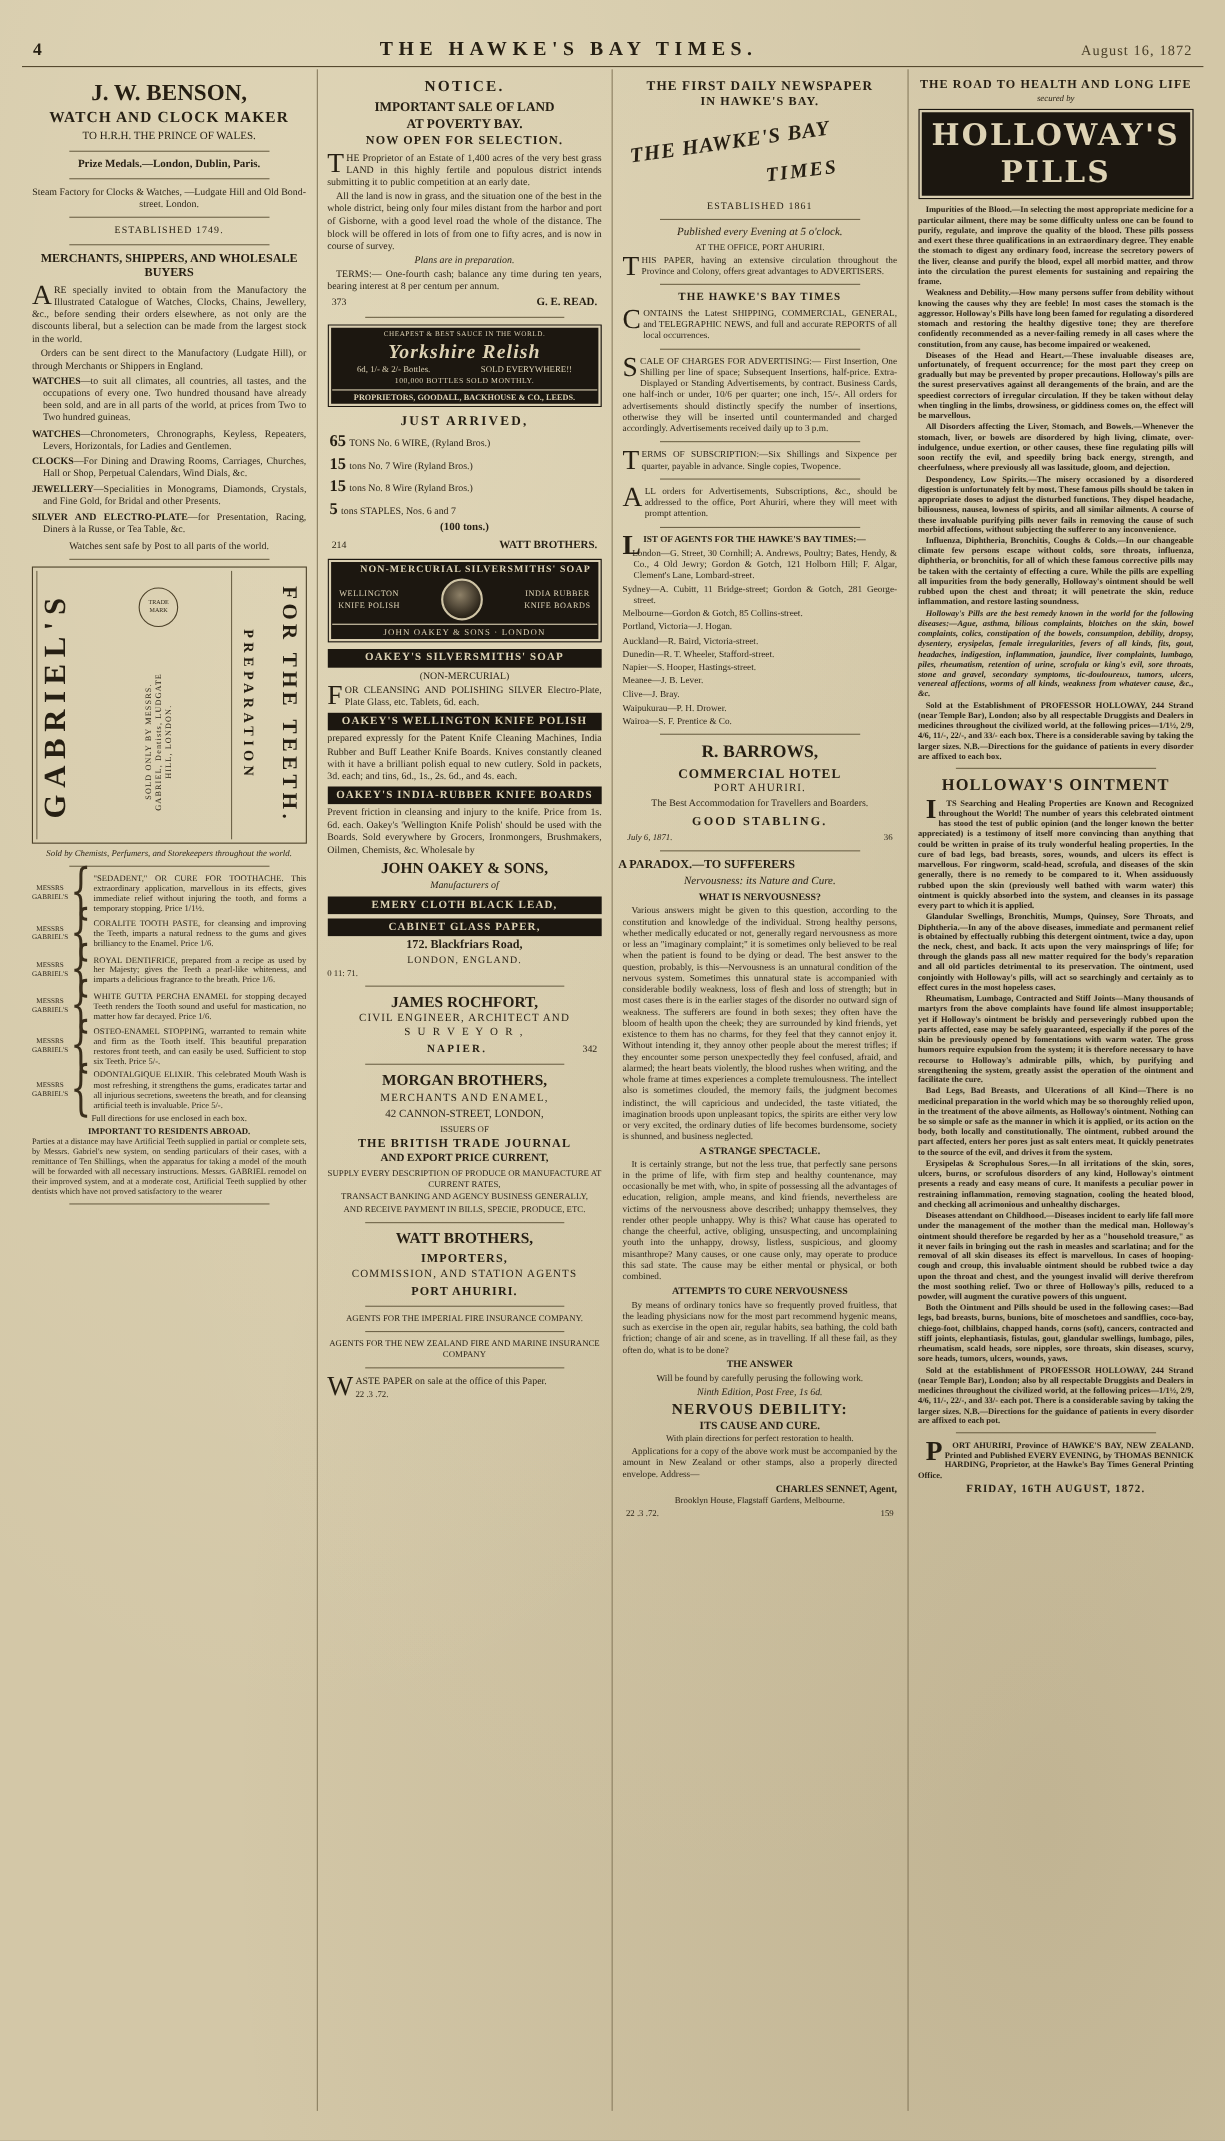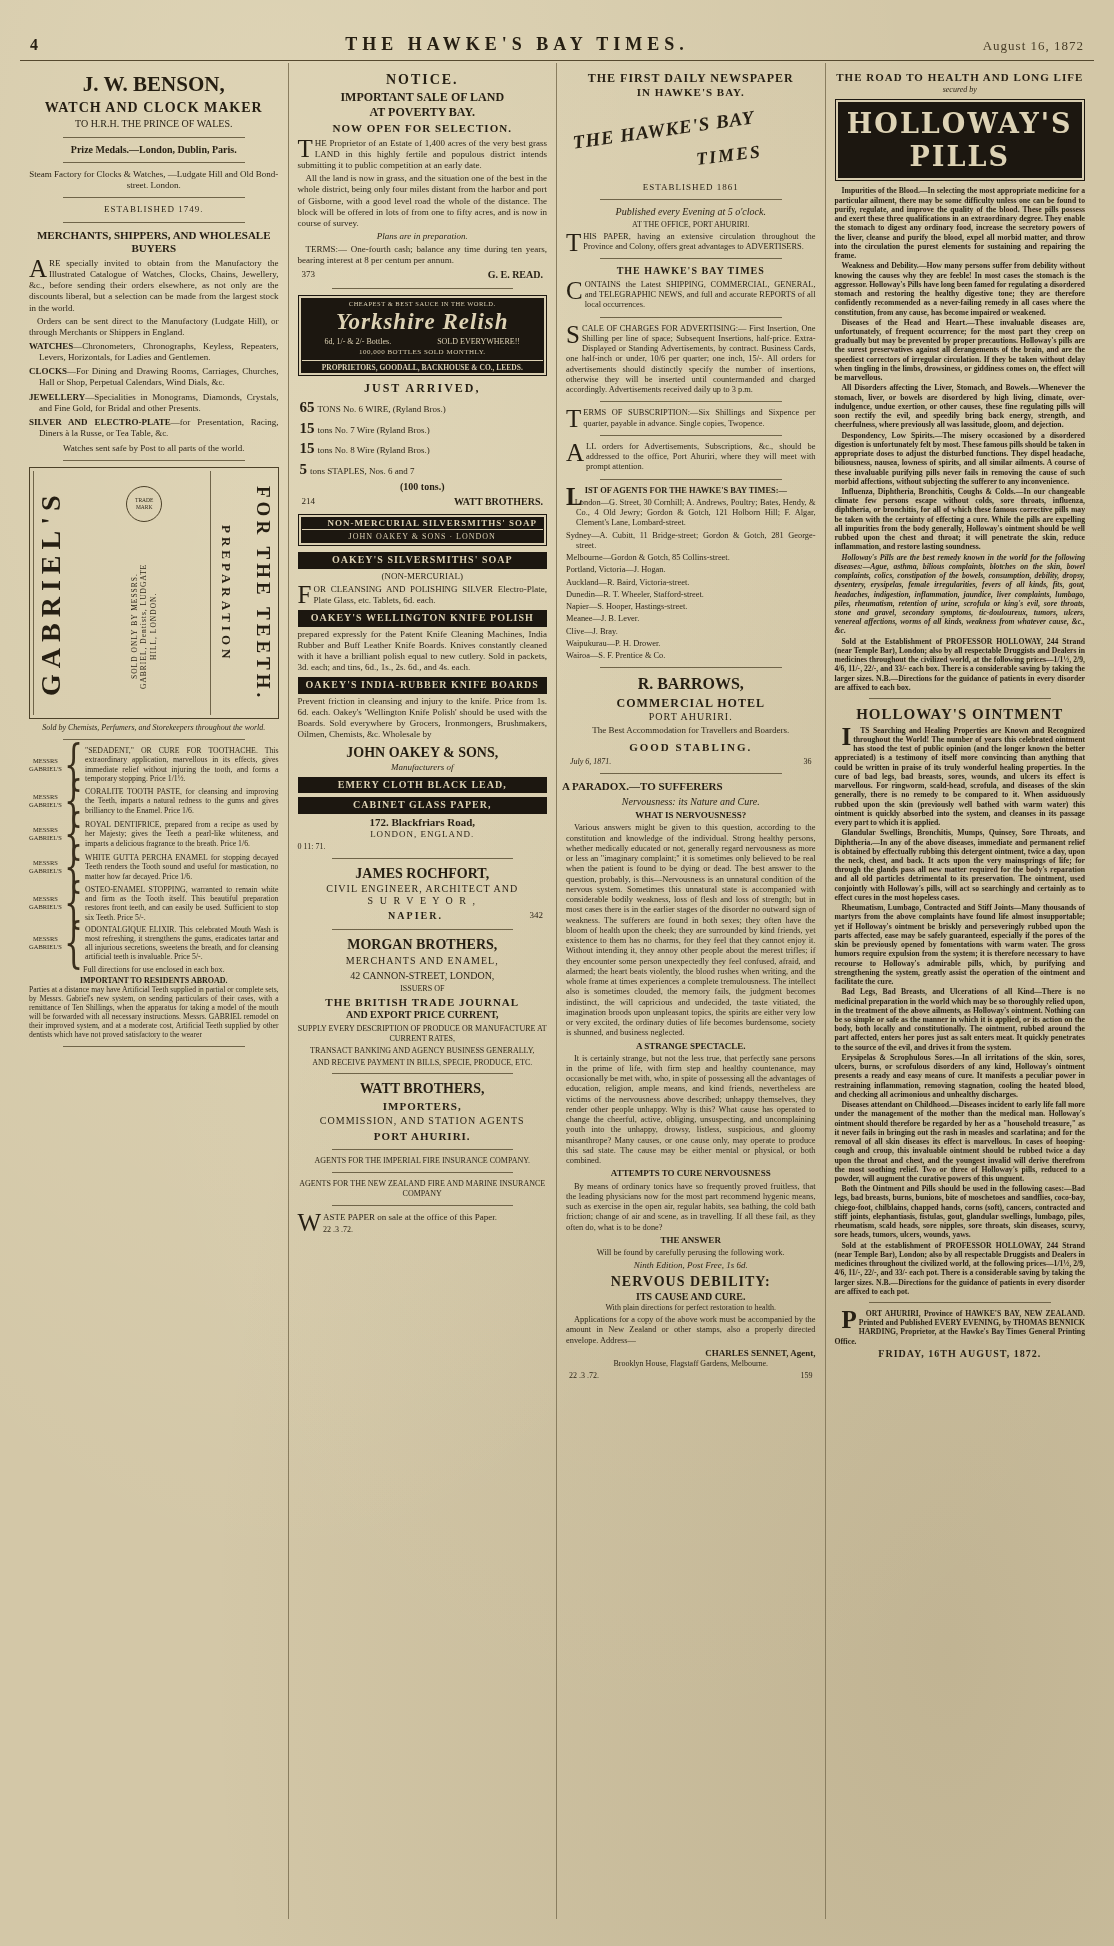--- a/index.html
+++ b/index.html
@@ -36,21 +36,21 @@
   .dc::first-letter { float:left; font-size:25px; line-height:20px; padding:1px 2px 0 0; }
   .hang { text-indent:-10px; padding-left:10px; margin:3px 0; }
   .ind { text-indent:8px; }
 
   .invert { background:#1c1710; color:#ddd2b4; text-align:center; }
   .frame { box-shadow:inset 0 0 0 1px #1c1710, inset 0 0 0 3px #d9ceb0; }
 
   
   .yorks { padding:5px 4px 4px 4px; margin:5px 0; }
   .yr-tag { font-size:6.5px; letter-spacing:0.5px; }
-  .yr-name { font-size:23px; font-style:italic; font-weight:bold; letter-spacing:1px; }
+  .yr-name { font-size:18px; font-style:italic; font-weight:bold; letter-spacing:1px; }
   .yr-row { font-size:8px; display:flex; justify-content:space-around; margin-top:1px; }
   .yr-small { font-size:7px; margin-top:1px; letter-spacing:0.5px; }
   .yr-prop { font-size:7.5px; font-weight:bold; border-top:1px solid #ddd2b4; margin-top:3px; padding-top:2px; }
 
   
   .oakban { padding:4px; margin:6px 0; }
   .ob-top { font-size:9px; font-weight:bold; letter-spacing:1px;margin-left:20px; }
   .ob-mid { display:flex; align-items:center; justify-content:space-between; padding:3px 6px; }
   .ob-side { display:flex; flex-direction:column; font-size:7.5px; gap:2px; letter-spacing:0.5px; }
   .ob-circle { width:38px; height:38px; border-radius:50%; border:2px solid #cfc4a5;
@@ -115,20 +115,21 @@
       <div class="rule"></div>
       <div class="c t10 b">Prize Medals.—London, Dublin, Paris.</div>
       <div class="rule"></div>
       <div class="c t9">Steam Factory for Clocks &amp; Watches, —Ludgate Hill and Old Bond-street. London.</div>
       <div class="rule"></div>
       <div class="c t9 ls1">ESTABLISHED 1749.</div>
       <div class="rule"></div>
       <div class="c t11 b">MERCHANTS, SHIPPERS, AND WHOLESALE BUYERS</div>
       <p class="body dc mt2">ARE specially invited to obtain from the Manufactory the Illustrated Catalogue of Watches, Clocks, Chains, Jewellery, &amp;c., before sending their orders elsewhere, as not only are the discounts liberal, but a selection can be made from the largest stock in the world.</p>
       <p class="body ind">Orders can be sent direct to the Manufactory (Ludgate Hill), or through Merchants or Shippers in England.</p>
+      <p class="hang"><b>WATCHES</b><span>—to suit all climates, all countries, all tastes, and the occupations of every one. Two hundred thousand have already been sold, and are in all parts of the world, at prices from Two to Two hundred guineas.</span></p>
       <p class="hang"><b>WATCHES</b><span>—Chronometers, Chronographs, Keyless, Repeaters, Levers, Horizontals, for Ladies and Gentlemen.</span></p>
       <p class="hang"><b>CLOCKS</b><span>—For Dining and Drawing Rooms, Carriages, Churches, Hall or Shop, Perpetual Calendars, Wind Dials, &amp;c.</span></p>
       <p class="hang"><b>JEWELLERY</b><span>—Specialities in Monograms, Diamonds, Crystals, and Fine Gold, for Bridal and other Presents.</span></p>
       <p class="hang"><b>SILVER AND ELECTRO-PLATE</b><span>—for Presentation, Racing, Diners à la Russe, or Tea Table, &amp;c.</span></p>
       <p class="c t9 mt4">Watches sent safe by Post to all parts of the world.</p>
       <div class="rule"></div>
 
       <div class="gab">
         <div class="gab-left">GABRIEL'S</div>
         <div class="gab-mid">
@@ -229,20 +230,31 @@
       <div class="wire-line"><span class="wq">15</span><span>tons No. 8 Wire (Ryland Bros.)</span></div>
       <div class="wire-line"><span class="wq">5</span><span>tons STAPLES, Nos. 6 and 7</span></div>
       <div class="c t10 b">(100 tons.)</div>
       <div class="sigrow">
         <span class="t9">214</span>
         <span class="t10 b">WATT BROTHERS.</span>
       </div>
 
       <div class="invert oakban frame">
         <div class="ob-top">NON-MERCURIAL SILVERSMITHS' SOAP</div>
+        <div class="ob-mid">
+          <div class="ob-side">
+            <span>WELLINGTON</span>
+            <span>KNIFE POLISH</span>
+          </div>
+          <div class="ob-circle"></div>
+          <div class="ob-side">
+            <span>INDIA RUBBER</span>
+            <span>KNIFE BOARDS</span>
+          </div>
+        </div>
         <div class="ob-bot">JOHN OAKEY &amp; SONS · LONDON</div>
       </div>
 
       <div class="invert bstrip">OAKEY'S  SILVERSMITHS' SOAP</div>
       <div class="c t9">(NON-MERCURIAL)</div>
       <p class="body dc">FOR CLEANSING AND POLISHING SILVER Electro-Plate, Plate Glass, etc. Tablets, 6d. each.</p>
 
       <div class="invert bstrip">OAKEY'S WELLINGTON KNIFE POLISH</div>
       <p class="body">prepared expressly for the Patent Knife Cleaning Machines, India Rubber and Buff Leather Knife Boards. Knives constantly cleaned with it have a brilliant polish equal to new cutlery. Sold in packets, 3d. each; and tins, 6d., 1s., 2s. 6d., and 4s. each.</p>
 

